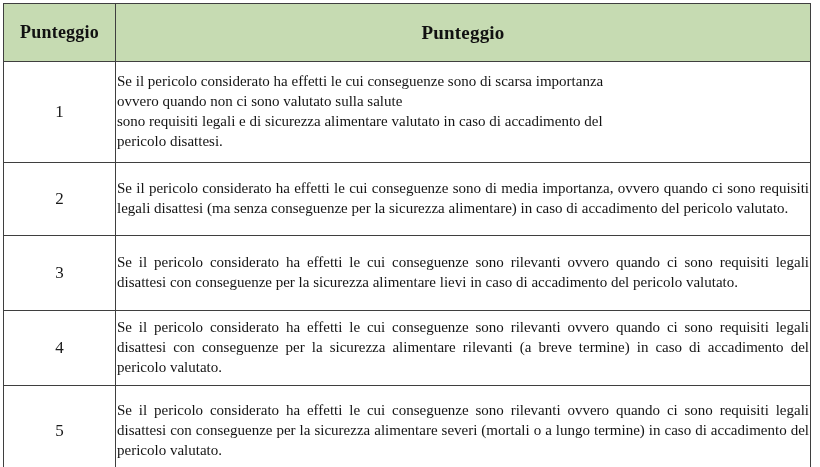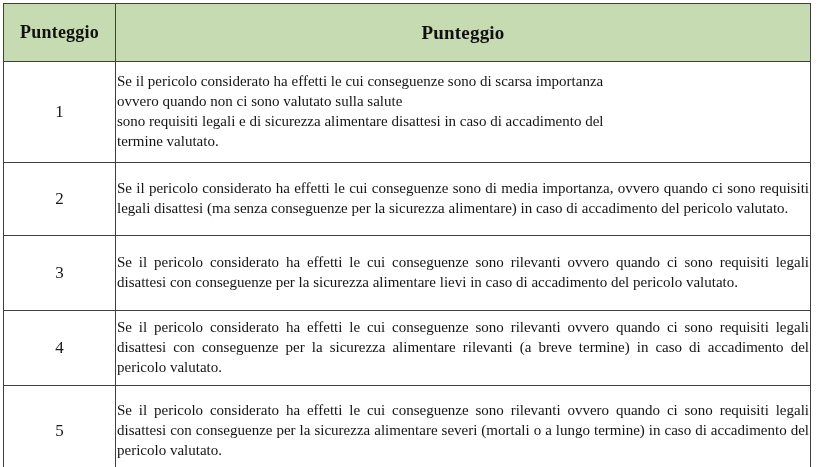--- a/index.html
+++ b/index.html
@@ -105,22 +105,22 @@
         <th class="th-score">Punteggio</th>
         <th class="th-crit">Punteggio</th>
       </tr>
     </thead>
     <tbody>
       <tr class="row-1">
         <td class="score-cell">1</td>
         <td class="crit-cell nojustify">
           <span class="line">Se il pericolo considerato ha effetti le cui conseguenze sono di scarsa importanza</span>
           <span class="line">ovvero quando non ci sono valutato sulla salute</span>
-          <span class="line">sono requisiti legali e di sicurezza alimentare disattesi in caso di accadimento del</span>
-          <span class="line">termine valutato.</span>
+          <span class="line">sono requisiti legali e di sicurezza alimentare valutato in caso di accadimento del</span>
+          <span class="line">pericolo disattesi.</span>
         </td>
       </tr>
       <tr class="row-2">
         <td class="score-cell">2</td>
         <td class="crit-cell just">
           <p>Se il pericolo considerato ha effetti le cui conseguenze sono di media importanza, ovvero quando ci sono requisiti legali disattesi (ma senza conseguenze per la sicurezza alimentare) in caso di accadimento del pericolo valutato.</p>
         </td>
       </tr>
       <tr class="row-3">
         <td class="score-cell">3</td>

